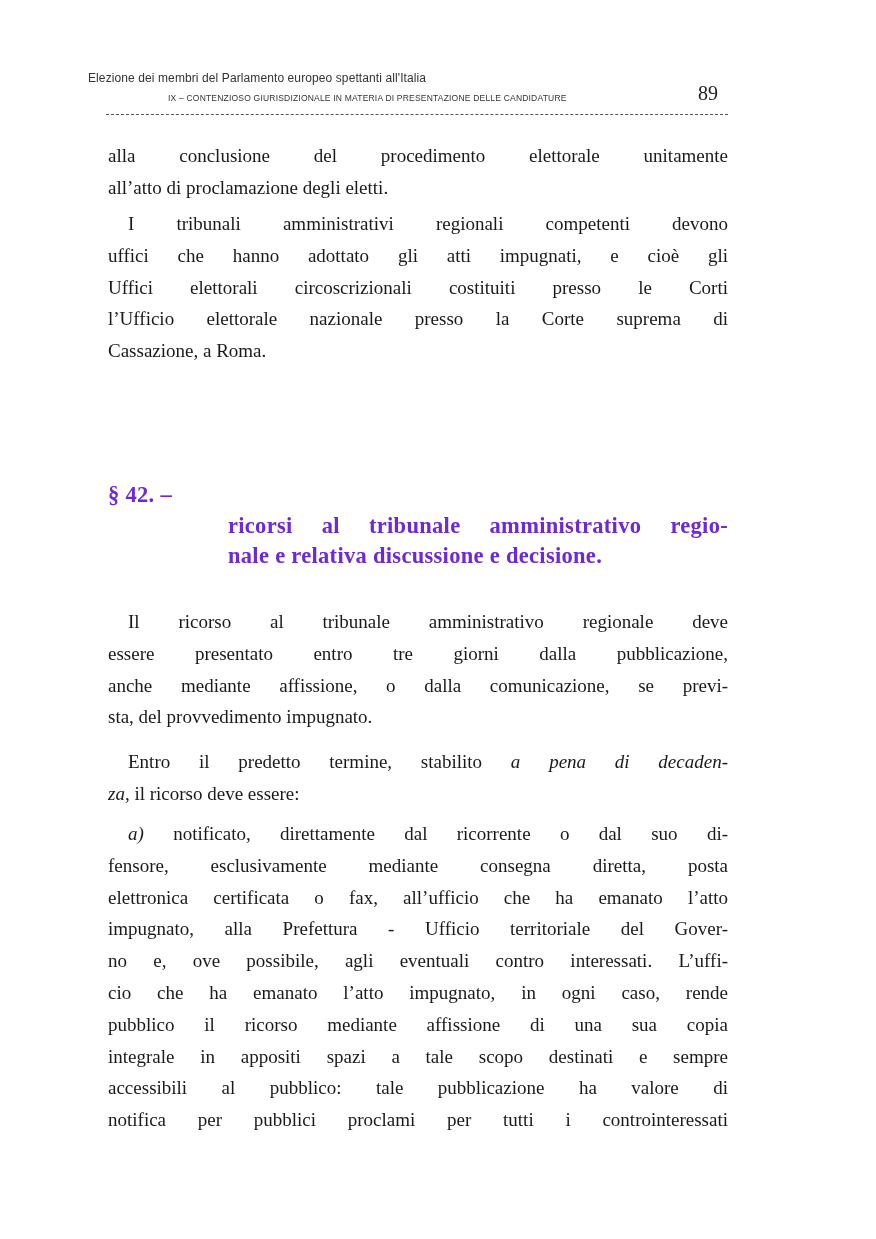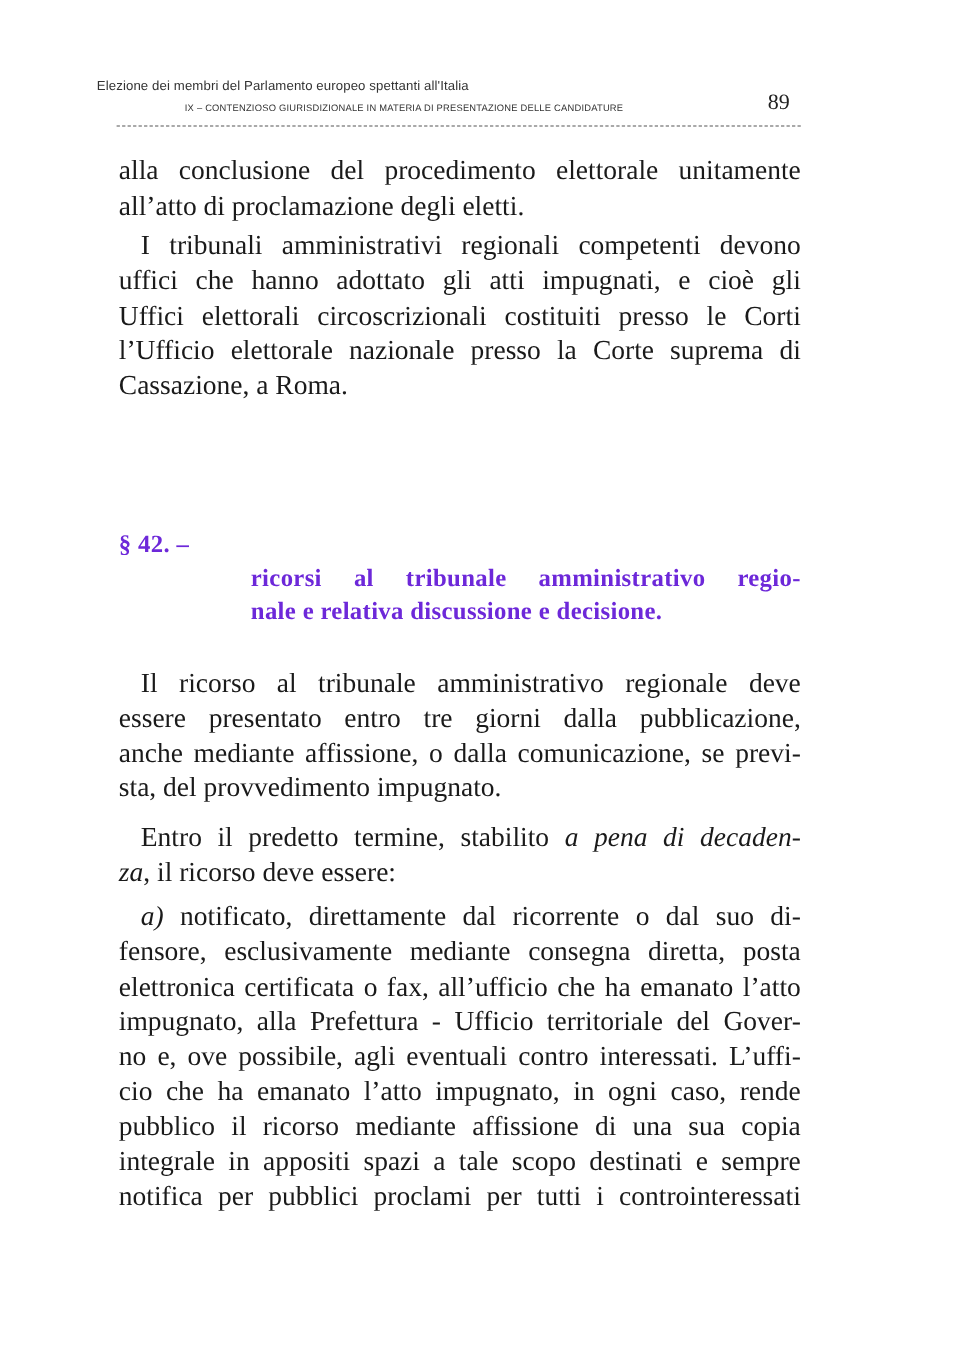--- a/index.html
+++ b/index.html
@@ -2,21 +2,21 @@
 <html><head>
 <meta charset="utf-8">
 <style>
   html, body { margin: 0; padding: 0; background: #ffffff; }
   body { width: 876px; height: 1239px; position: relative; overflow: hidden; color: #1a1a1a; font-family: "DejaVu Serif", "Liberation Serif", serif; }
   .hdr1 { position: absolute; left: 88px; width: 600px; top: 71px; text-align: left; font-family: "Liberation Sans", sans-serif; font-size: 12px; color: #333; letter-spacing: 0.1px; }
   .hdr2 { position: absolute; left: 168px; top: 93px; font-family: "Liberation Sans", sans-serif; font-size: 8.5px; color: #333; letter-spacing: 0.2px; }
   .pnum { position: absolute; left: 698px; top: 82px; font-family: "Liberation Serif", serif; font-size: 20px; color: #222; }
   .rule { position: absolute; left: 106px; top: 114px; width: 622px; height: 0; border-top: 1.5px dashed #555; }
   .body { position: absolute; left: 108px; width: 620px; }
-  .line { display: block; text-align: justify; text-align-last: justify; font-family: "Liberation Serif", serif; font-size: 25px; line-height: 31.8px; height: 31.8px; white-space: nowrap; overflow: visible; }
+  .line { display: block; text-align: justify; text-align-last: justify; font-family: "Liberation Serif", serif; font-size: 19px; line-height: 31.8px; height: 31.8px; white-space: nowrap; overflow: visible; }
   .line.last { text-align-last: left; }
   .indent { padding-left: 20px; }
   .it { font-style: italic; }
   .sec { position: absolute; left: 108px; width: 620px; top: 480px; font-family: "Liberation Serif", serif; font-size: 22.5px; font-weight: bold; letter-spacing: 0.3px; color: #6d28d9; }
   .sec .row { height: 30.5px; line-height: 30.5px; position: relative; }
   .sec .num { position: absolute; left: 0; }
   .sec .txt { position: absolute; left: 120px; right: 0; text-align: justify; text-align-last: justify; white-space: nowrap; }
   .sec .txt.last { text-align-last: left; }
 </style>
 </head>
@@ -68,14 +68,15 @@
 
 <div class="body" style="top:818px;">
   <span class="line indent"><span class="it">a)</span><span> notificato, direttamente dal ricorrente o dal suo di-</span></span>
   <span class="line">fensore, esclusivamente mediante consegna diretta, posta</span>
   <span class="line">elettronica certificata o fax, all’ufficio che ha emanato l’atto</span>
   <span class="line">impugnato, alla Prefettura - Ufficio territoriale del Gover-</span>
   <span class="line">no e, ove possibile, agli eventuali contro interessati. L’uffi-</span>
   <span class="line">cio che ha emanato l’atto impugnato, in ogni caso, rende</span>
   <span class="line">pubblico il ricorso mediante affissione di una sua copia</span>
   <span class="line">integrale in appositi spazi a tale scopo destinati e sempre</span>
+  <span class="line">accessibili al pubblico: tale pubblicazione ha valore di</span>
   <span class="line">notifica per pubblici proclami per tutti i controinteressati</span>
 </div>
 
 </body></html>

